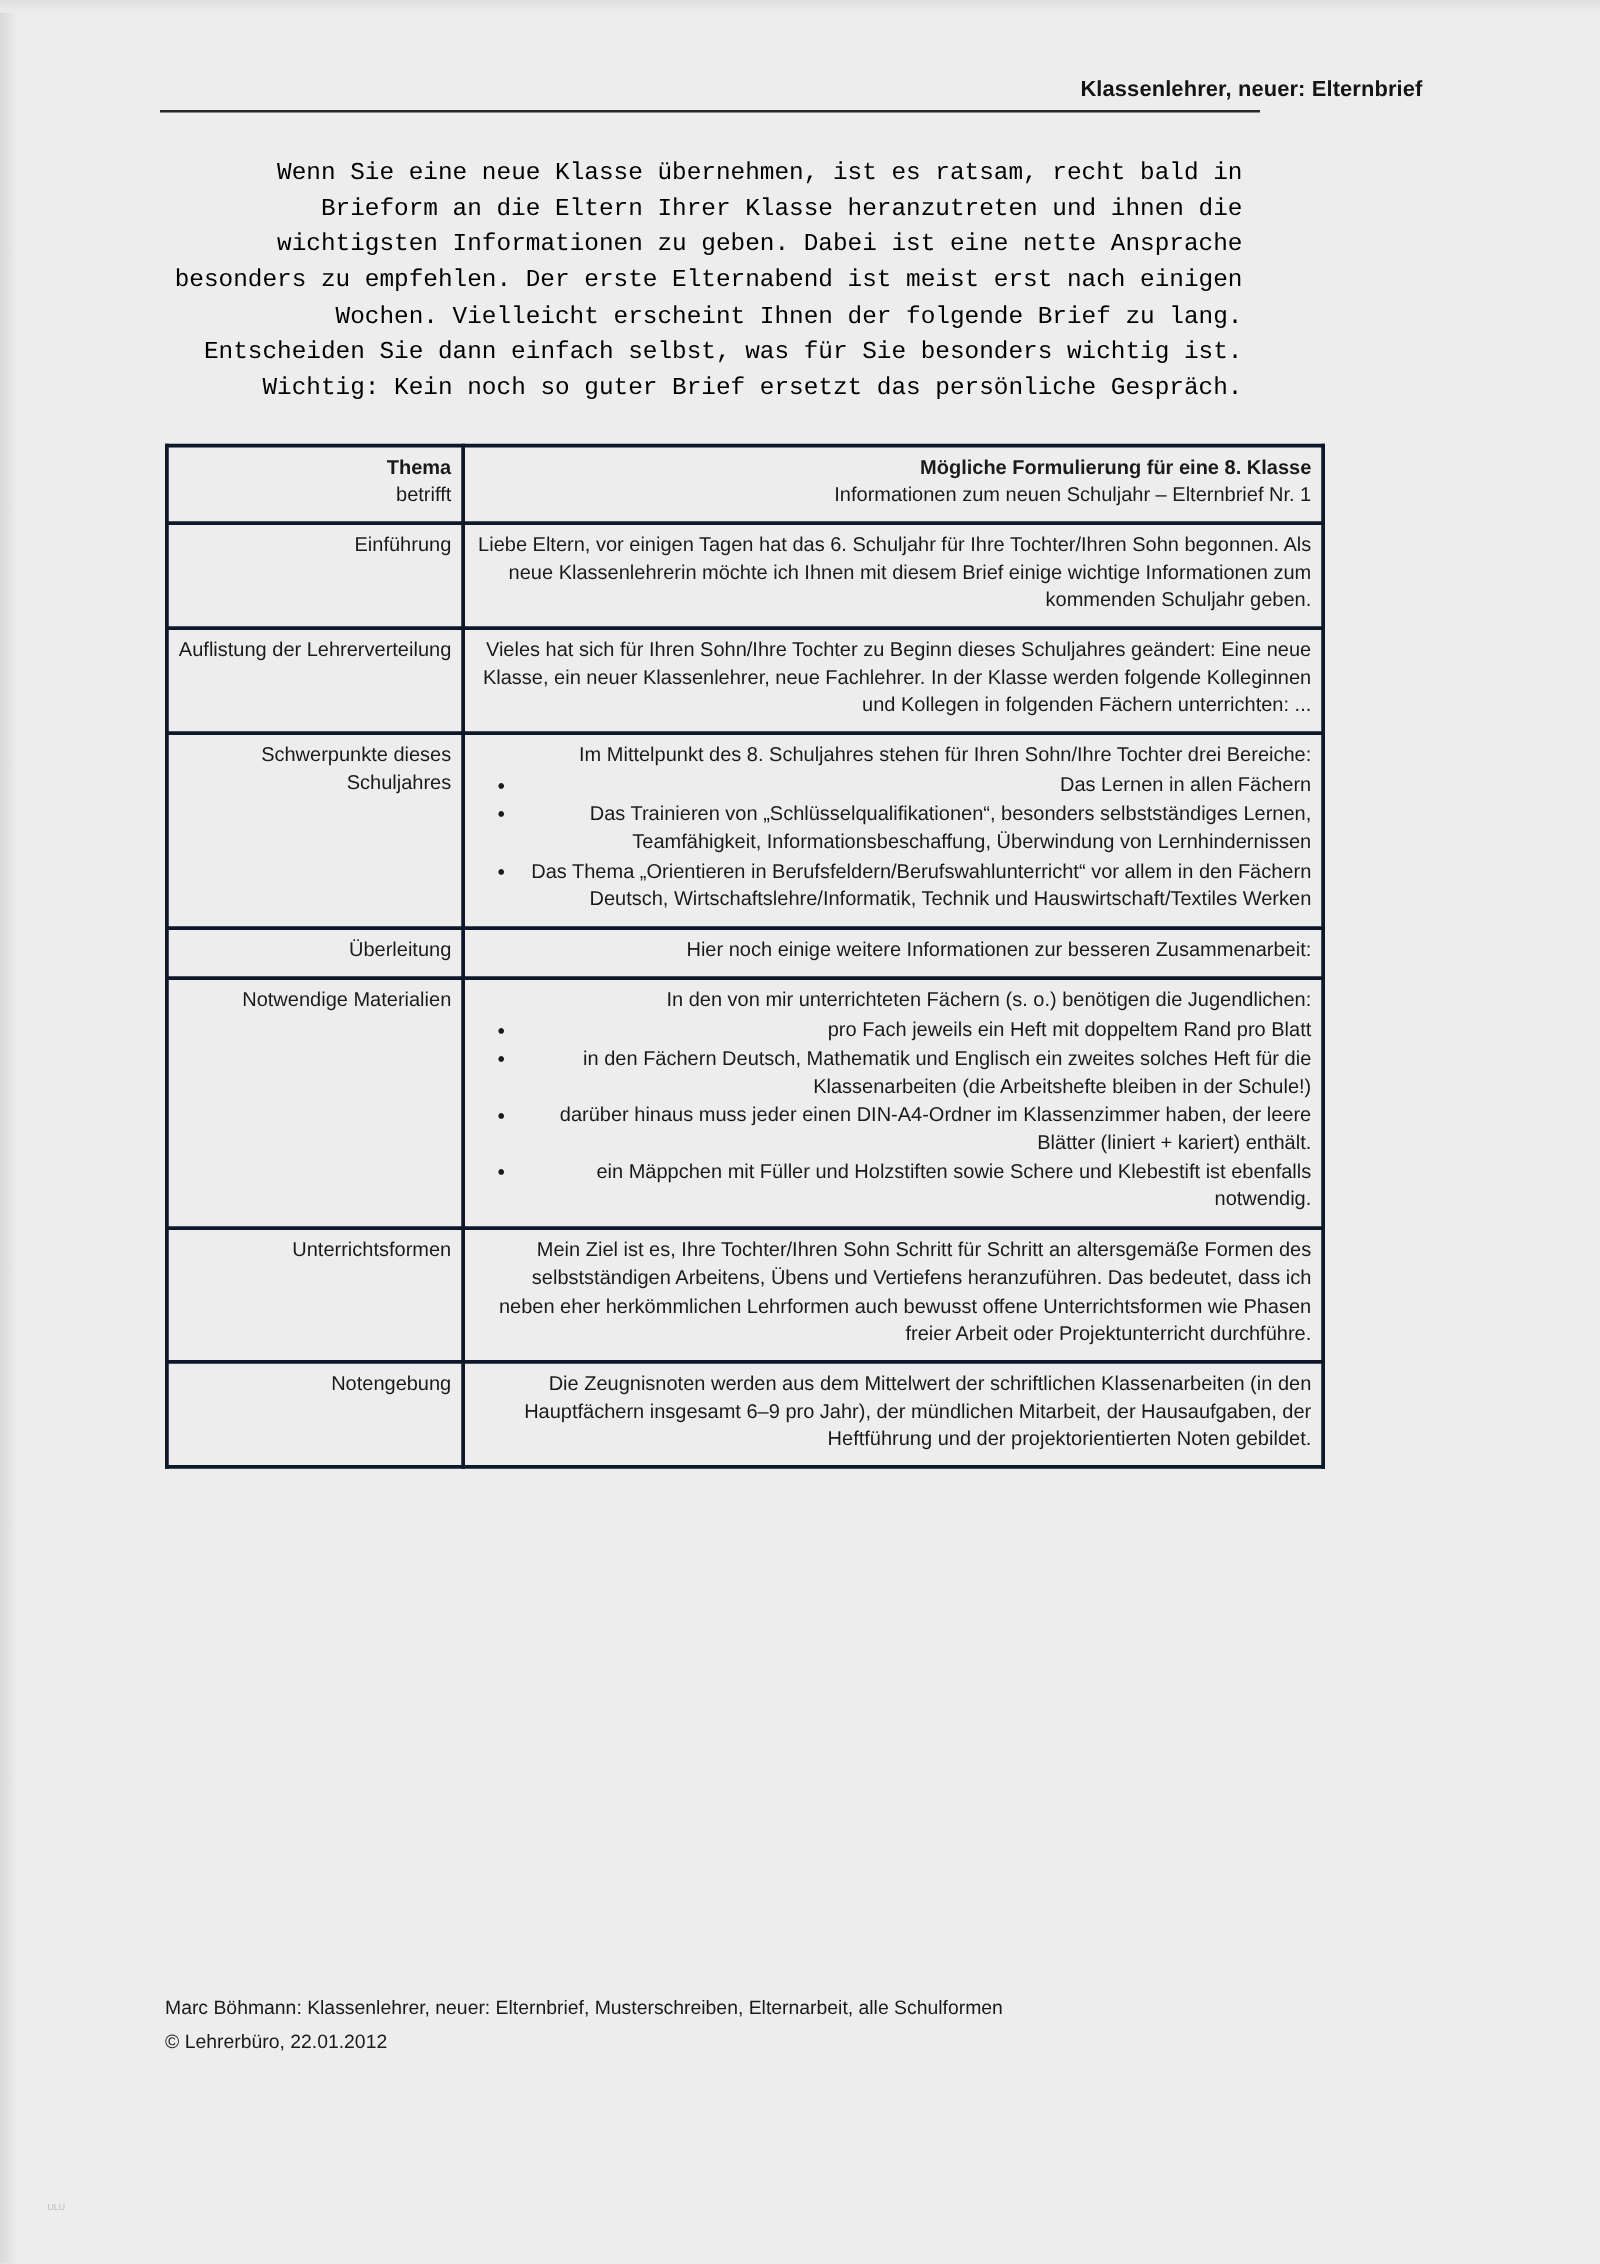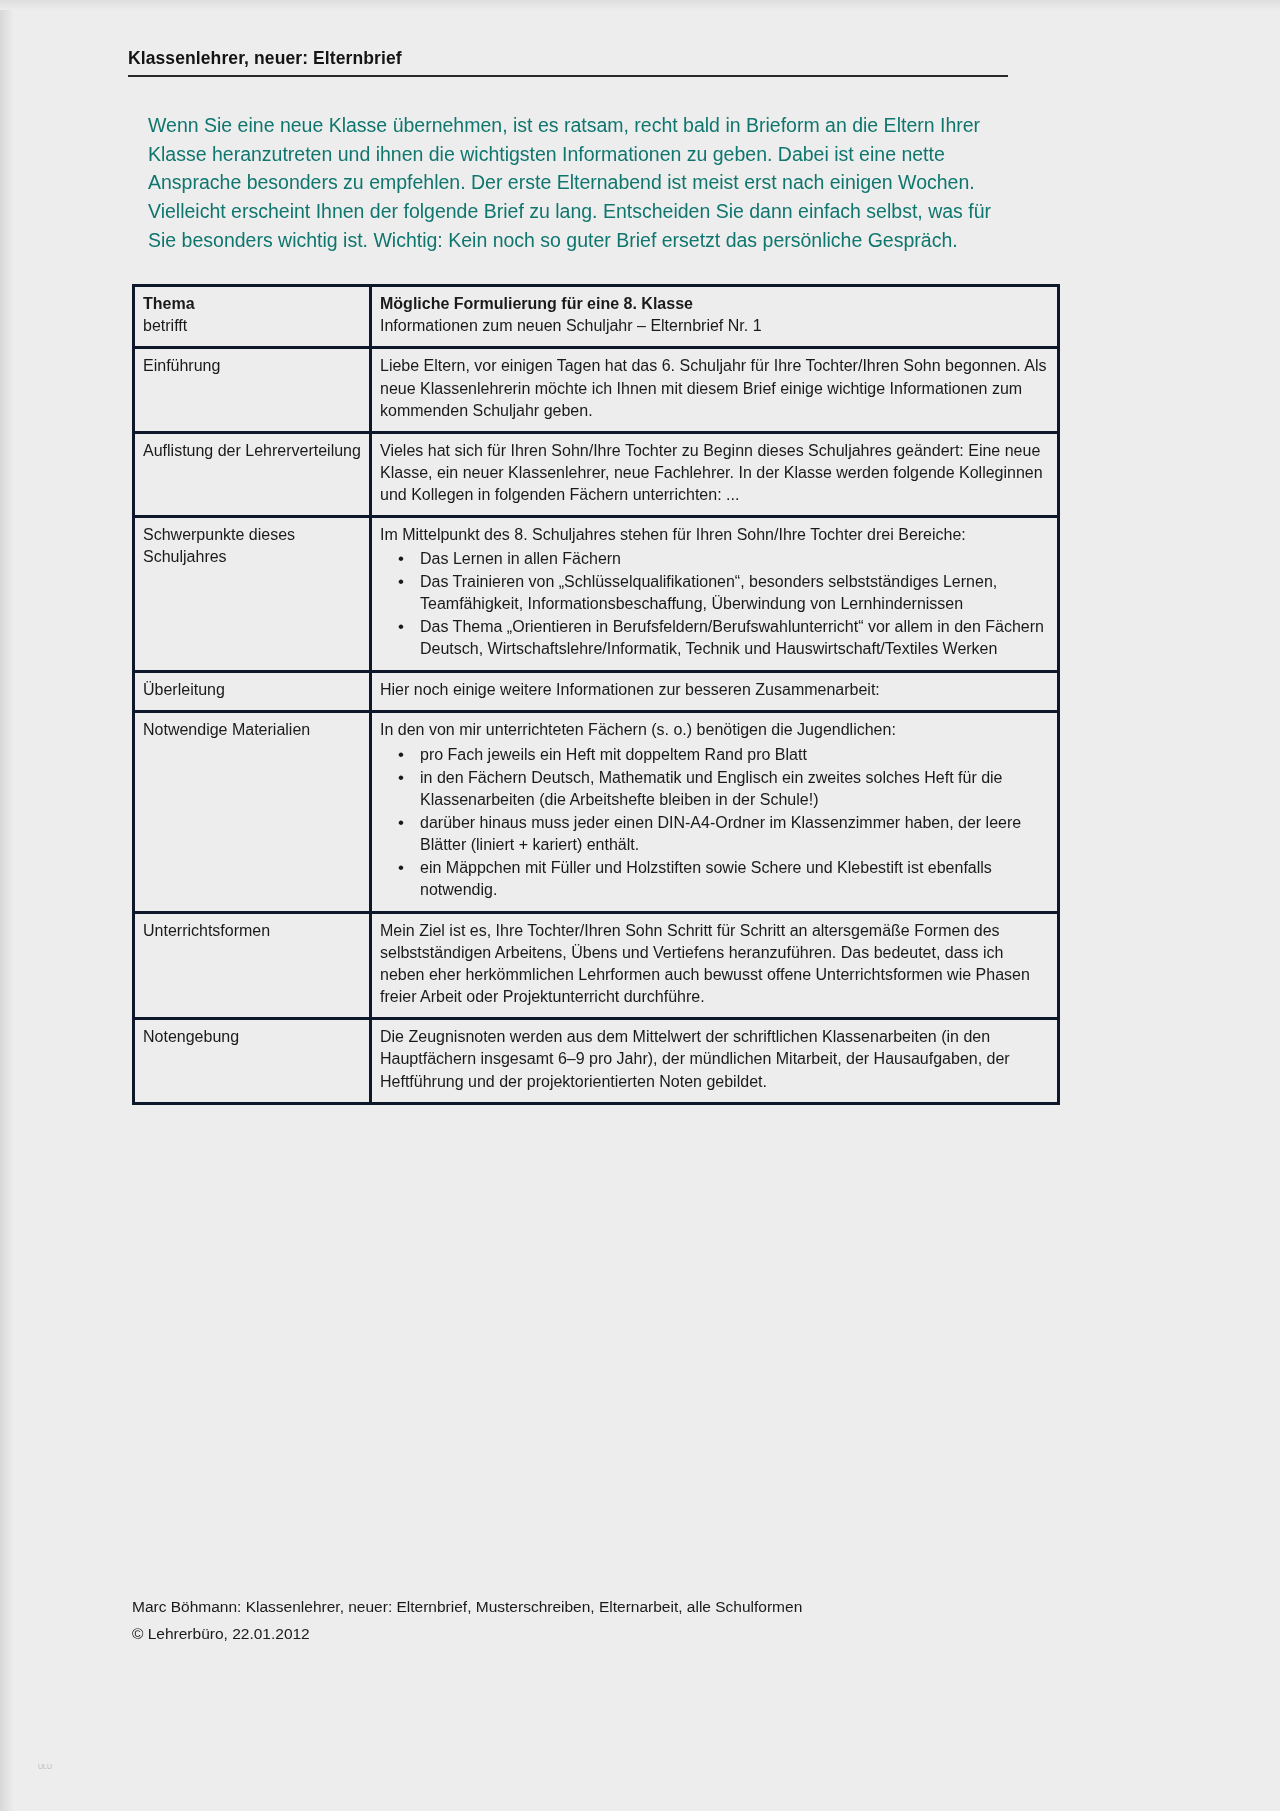--- a/index.html
+++ b/index.html
@@ -24,22 +24,23 @@
     position: absolute;
     left: 0;
     top: 0;
     width: 1280px;
     height: 1811px;
     background: #ededed;
   }
   .content {
     position: absolute;
     left: 128px;
-    top: 48px;
+    top: 61px;
     width: 1010px;
+    text-align: right;
   }
   .header-line {
     font-size: 17.5px;
     font-weight: bold;
     letter-spacing: 0.1px;
     padding-bottom: 6px;
     color: #141414;
   }
   .header-rule {
     border-bottom: 2px solid #2a2a2a;
@@ -49,23 +50,24 @@
   h1.doc-title {
     font-size: 34px;
     font-weight: bold;
     margin: 0 0 26px 6px;
     letter-spacing: -0.2px;
     color: #111;
   }
   .intro {
     font-size: 19.5px;
     line-height: 1.47;
-    margin: 0 0 30px 20px;
+    margin: 0 0 30px 6px;
     width: 860px;
-    color: #0f766e;
+    color: #000000;
+    font-family: Liberation Mono, monospace;
   }
   table.main {
     border-collapse: collapse;
     width: 889px;
     margin-left: 4px;
     table-layout: fixed;
   }
   table.main td {
     border: 3px solid #0f172a;
     vertical-align: top;

